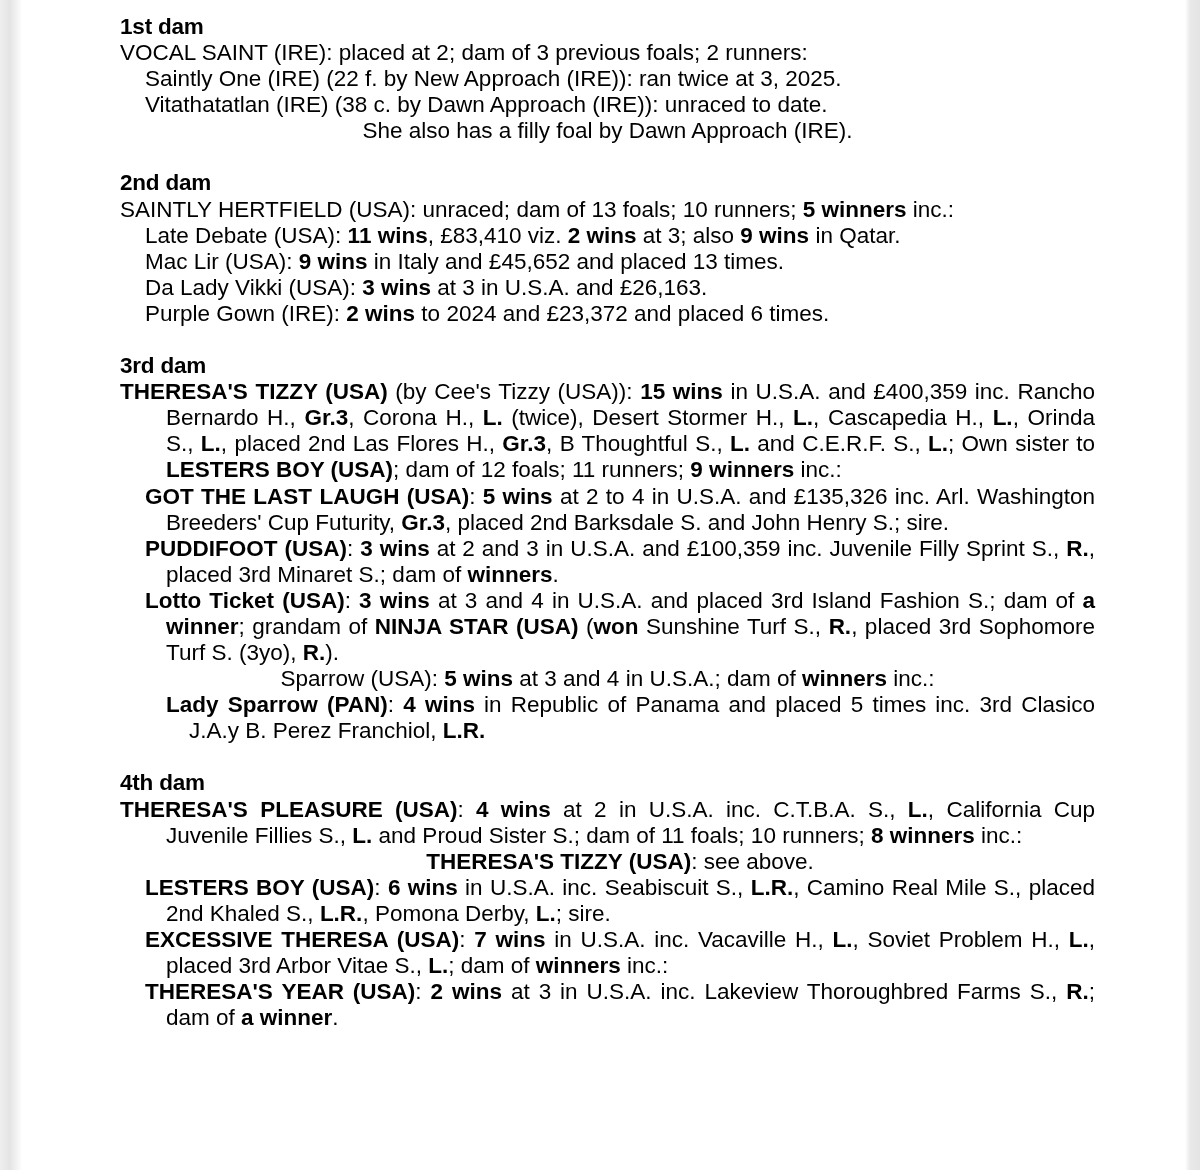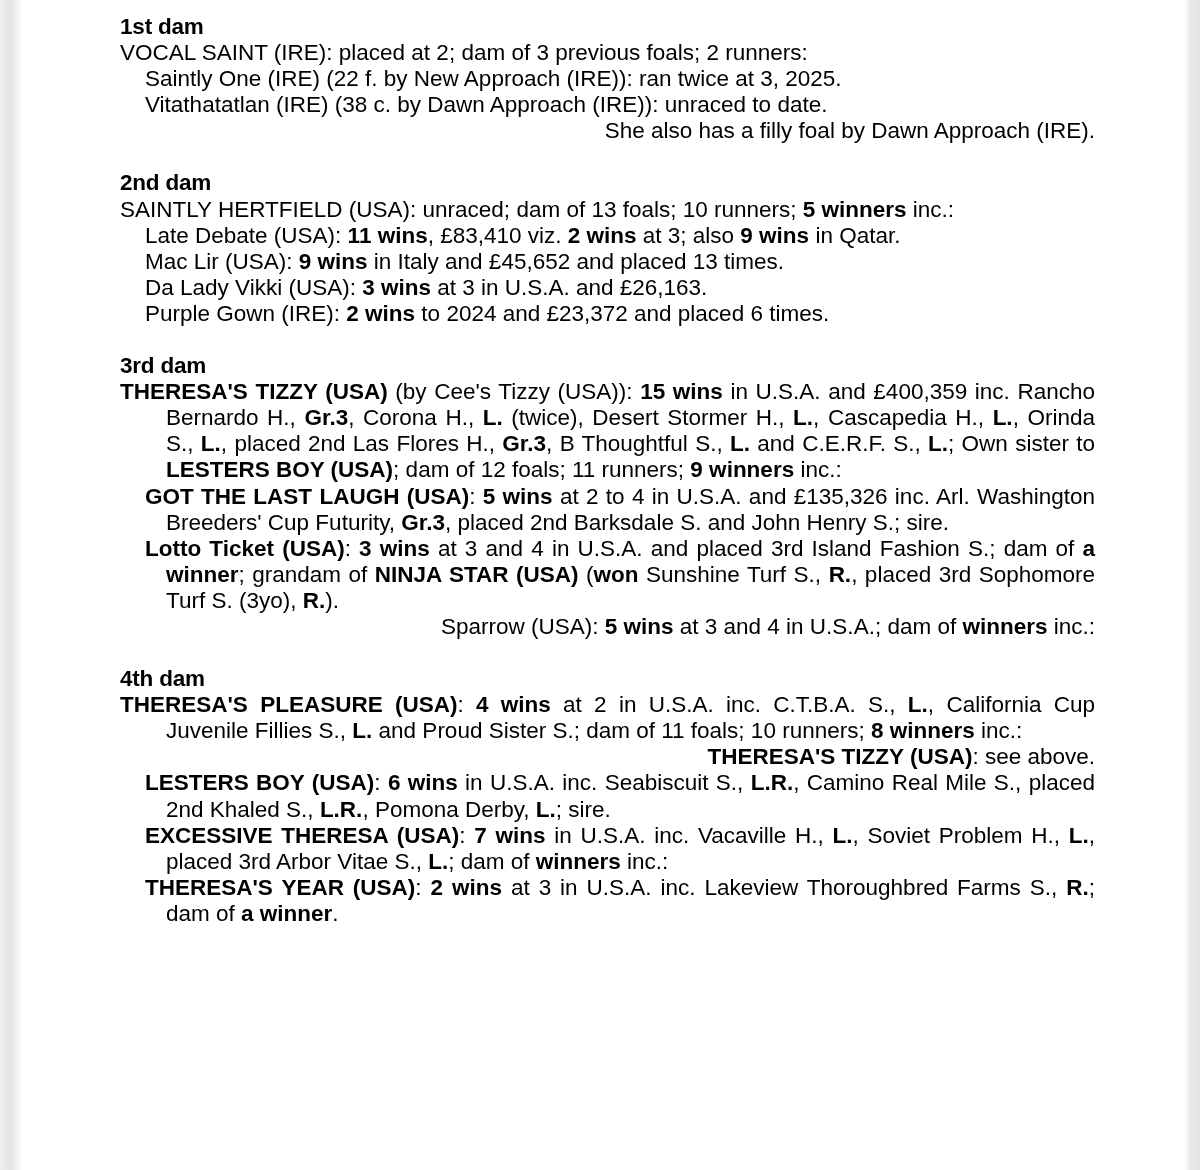--- a/index.html
+++ b/index.html
@@ -68,21 +68,21 @@
     text-align: justify;
     text-justify: inter-word;
   }
   
   p.lvl0 { padding-left: 46px; text-indent: -46px; }
   
   p.lvl1 { padding-left: 46px; text-indent: -21px; }
   
   p.lvl2 { padding-left: 69px; text-indent: -23px; }
   
-  p.nojust { text-align: right; }
+  p.nojust { text-align: center; }
 
   b { font-weight: bold; }
 </style>
 </head>
 <body>
 
 <div id="shadow-left"></div>
 <div id="shadow-right"></div>
 
 <div id="page">
@@ -102,22 +102,24 @@
       <p class="entry lvl1">Late Debate (USA): <b>11 wins</b>, £83,410 viz. <b>2 wins</b> at 3; also <b>9 wins</b> in Qatar.</p>
       <p class="entry lvl1">Mac Lir (USA): <b>9 wins</b> in Italy and £45,652 and placed 13 times.</p>
       <p class="entry lvl1">Da Lady Vikki (USA): <b>3 wins</b> at 3 in U.S.A. and £26,163.</p>
       <p class="entry lvl1">Purple Gown (IRE): <b>2 wins</b> to 2024 and £23,372 and placed 6 times.</p>
     </section>
 
     <section class="dam-block">
       <h2 class="dam-heading">3rd dam</h2>
       <p class="entry lvl0"><b>THERESA'S TIZZY (USA)</b> (by Cee's Tizzy (USA)): <b>15 wins</b> in U.S.A. and £400,359 inc. Rancho Bernardo H., <b>Gr.3</b>, Corona H., <b>L.</b> (twice), Desert Stormer H., <b>L.</b>, Cascapedia H., <b>L.</b>, Orinda S., <b>L.</b>, placed 2nd Las Flores H., <b>Gr.3</b>, B Thoughtful S., <b>L.</b> and C.E.R.F. S., <b>L.</b>; Own sister to <b>LESTERS BOY (USA)</b>; dam of 12 foals; 11 runners; <b>9 winners</b> inc.:</p>
       <p class="entry lvl1"><b>GOT THE LAST LAUGH (USA)</b>: <b>5 wins</b> at 2 to 4 in U.S.A. and £135,326 inc. Arl. Washington Breeders' Cup Futurity, <b>Gr.3</b>, placed 2nd Barksdale S. and John Henry S.; sire.</p>
+      <p class="entry lvl1"><b>PUDDIFOOT (USA)</b>: <b>3 wins</b> at 2 and 3 in U.S.A. and £100,359 inc. Juvenile Filly Sprint S., <b>R.</b>, placed 3rd Minaret S.; dam of <b>winners</b>.</p>
       <p class="entry lvl1"><b>Lotto Ticket (USA)</b>: <b>3 wins</b> at 3 and 4 in U.S.A. and placed 3rd Island Fashion S.; dam of <b>a winner</b>; grandam of <b>NINJA STAR (USA)</b> (<b>won</b> Sunshine Turf S., <b>R.</b>, placed 3rd Sophomore Turf S. (3yo), <b>R.</b>).</p>
       <p class="entry lvl0 nojust">Sparrow (USA): <b>5 wins</b> at 3 and 4 in U.S.A.; dam of <b>winners</b> inc.:</p>
+      <p class="entry lvl2"><b>Lady Sparrow (PAN)</b>: <b>4 wins</b> in Republic of Panama and placed 5 times inc. 3rd Clasico J.A.y B. Perez Franchiol, <b>L.R.</b></p>
     </section>
 
     <section class="dam-block">
       <h2 class="dam-heading">4th dam</h2>
       <p class="entry lvl0"><b>THERESA'S PLEASURE (USA)</b>: <b>4 wins</b> at 2 in U.S.A. inc. C.T.B.A. S., <b>L.</b>, California Cup Juvenile Fillies S., <b>L.</b> and Proud Sister S.; dam of 11 foals; 10 runners; <b>8 winners</b> inc.:</p>
       <p class="entry lvl1 nojust"><b>THERESA'S TIZZY (USA)</b>: see above.</p>
       <p class="entry lvl1"><b>LESTERS BOY (USA)</b>: <b>6 wins</b> in U.S.A. inc. Seabiscuit S., <b>L.R.</b>, Camino Real Mile S., placed 2nd Khaled S., <b>L.R.</b>, Pomona Derby, <b>L.</b>; sire.</p>
       <p class="entry lvl1"><b>EXCESSIVE THERESA (USA)</b>: <b>7 wins</b> in U.S.A. inc. Vacaville H., <b>L.</b>, Soviet Problem H., <b>L.</b>, placed 3rd Arbor Vitae S., <b>L.</b>; dam of <b>winners</b> inc.:</p>
       <p class="entry lvl1"><b>THERESA'S YEAR (USA)</b>: <b>2 wins</b> at 3 in U.S.A. inc. Lakeview Thoroughbred Farms S., <b>R.</b>; dam of <b>a winner</b>.</p>
     </section>

